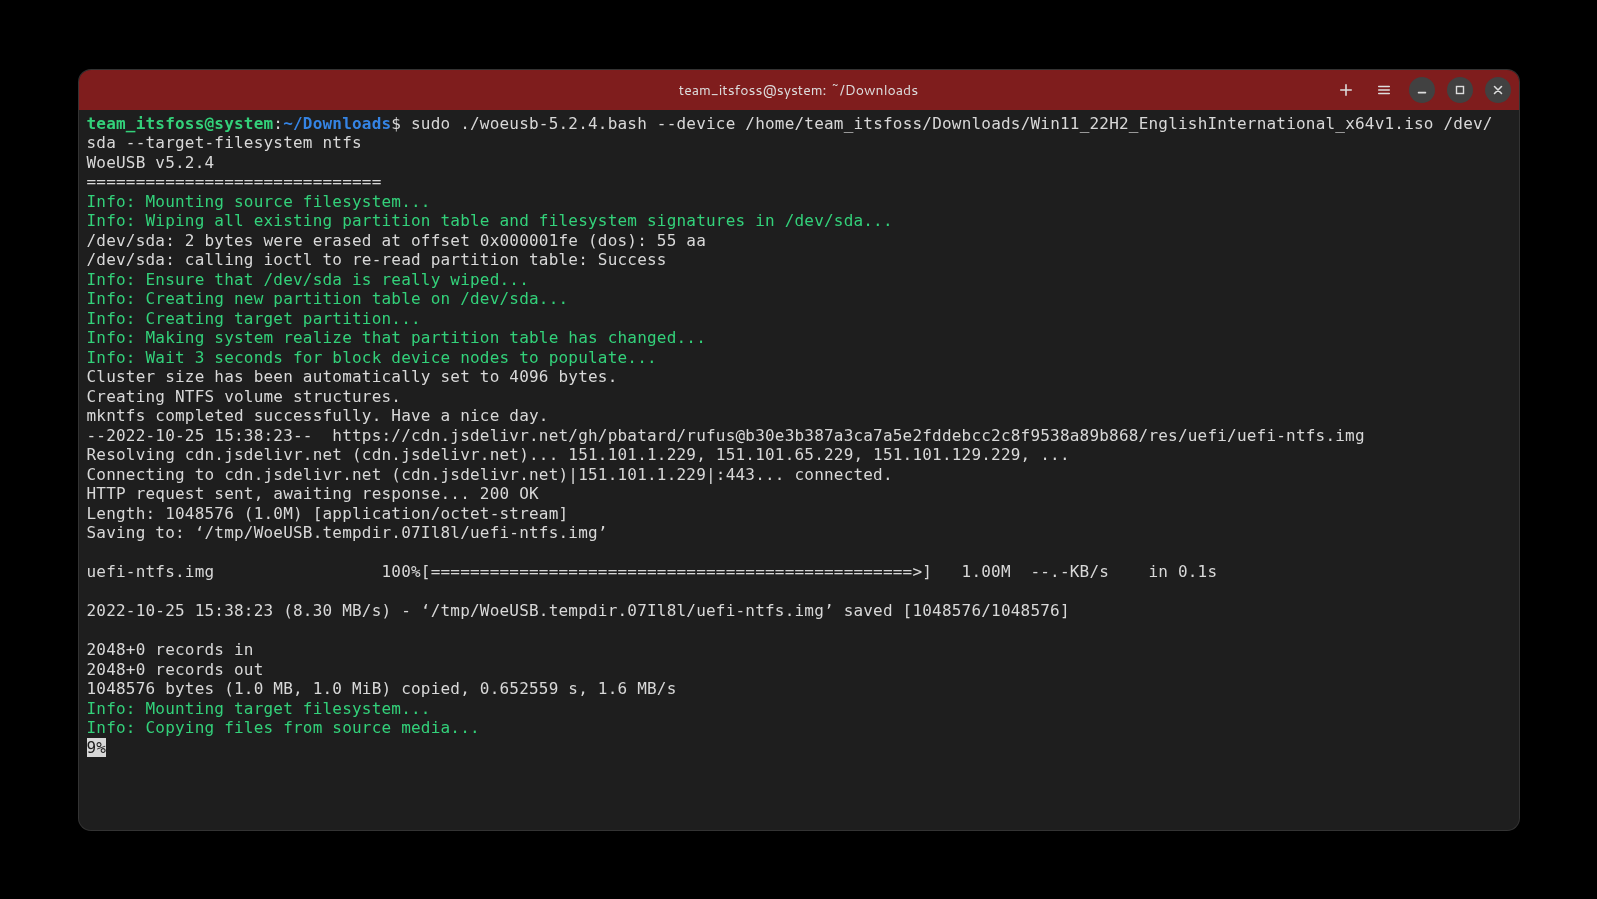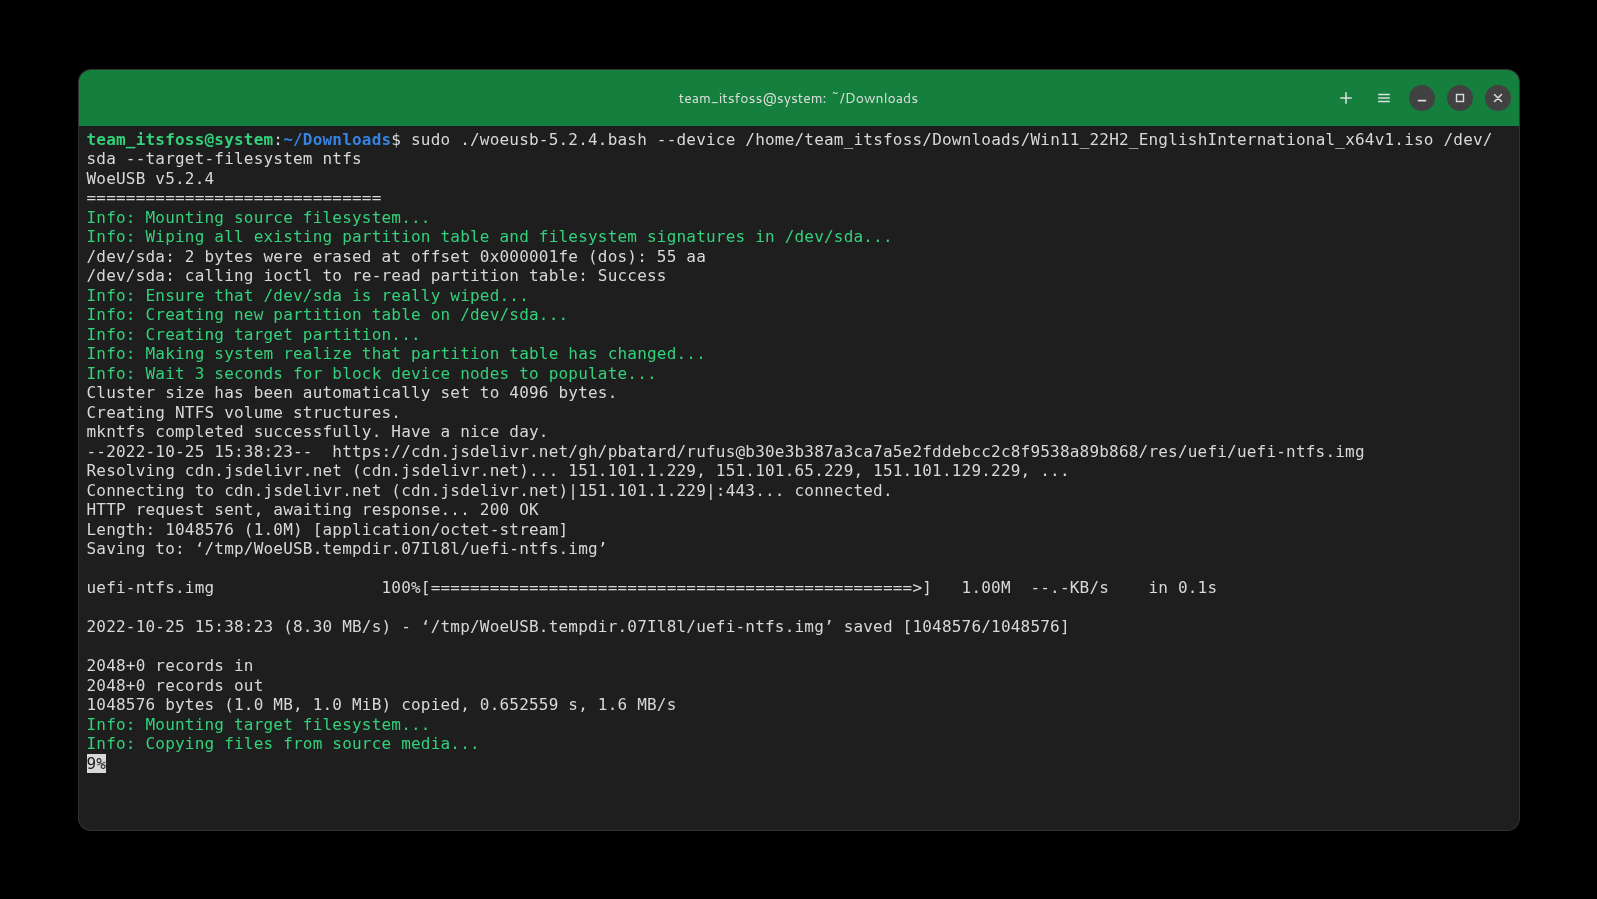--- a/index.html
+++ b/index.html
@@ -16,22 +16,22 @@
     width: 1440px;
     height: 760px;
     background: #1e1e1e;
     border-radius: 12px;
     overflow: hidden;
     display: flex;
     flex-direction: column;
     box-shadow: 0 0 0 1px #333;
   }
   .titlebar {
-    height: 56px;
-    background: #15803d;
+    height: 40px;
+    background: #7f1d1d;
     display: flex;
     align-items: center;
     position: relative;
     flex-shrink: 0;
     text-decoration: underline;
   }
   .title {
     color: #ddd;
     font-size: 14px;
     position: absolute;

